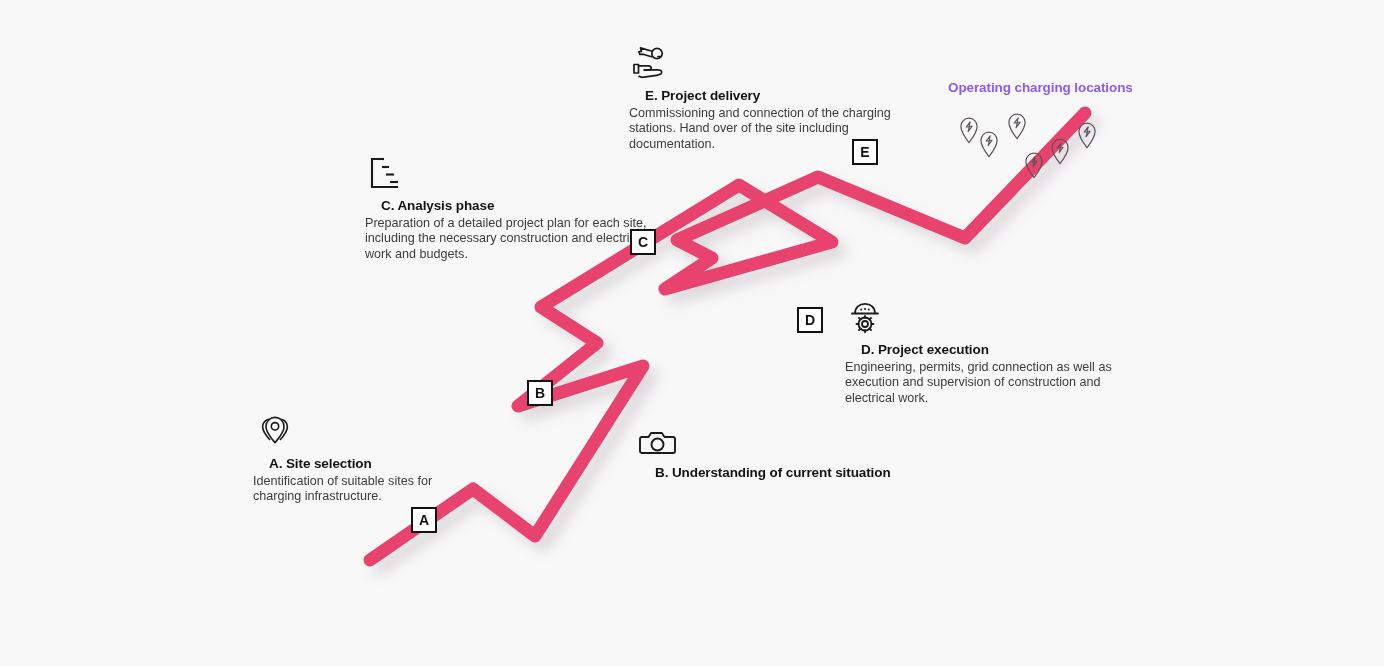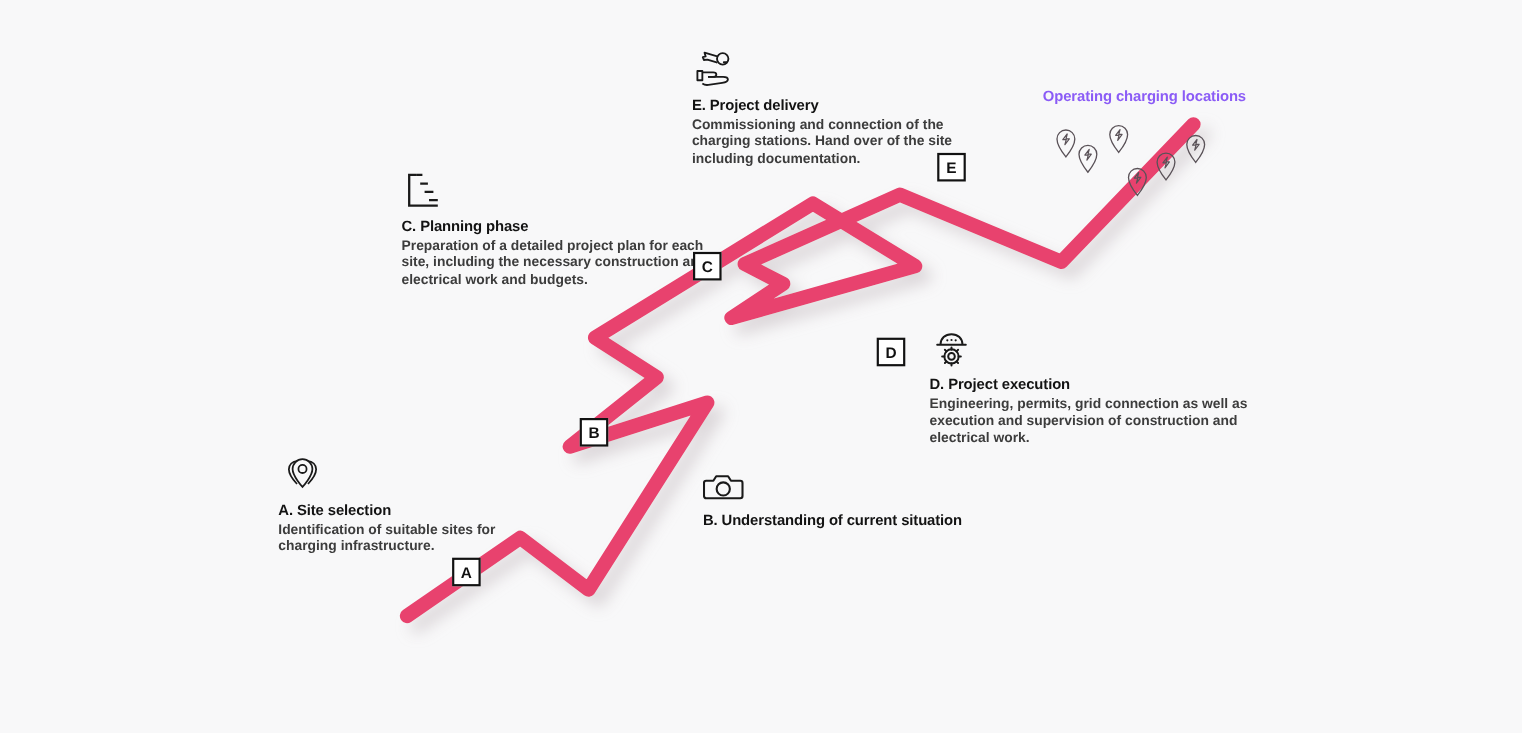--- a/index.html
+++ b/index.html
@@ -34,30 +34,30 @@
   }
   .step-icon {
     display: block;
     margin-bottom: 6px;
   }
   .step-title {
     font-size: 13.5px;
     font-weight: bold;
     letter-spacing: -0.1px;
     color: #131313;
-    margin: 0 0 1px 0;
+    margin: 0 0 1px 16px;
     line-height: 1.25;
     white-space: nowrap;
   }
   .step-desc {
     font-size: 12.6px;
     line-height: 1.22;
     color: #3c3c3c;
     margin: 0;
-    font-weight: bold;
+    font-weight: normal;
   }
   .marker {
     position: absolute;
     width: 26px;
     height: 26px;
     background: #ffffff;
     border: 2.5px solid #121212;
     box-sizing: border-box;
     display: flex;
     align-items: center;
@@ -141,21 +141,21 @@
   <div class="step" style="left:365px; top:156px; width:285px;">
     <span class="step-icon icon-wrap">
       <svg width="38" height="36" viewBox="0 0 38 36" fill="none" stroke="#1a1a1a" stroke-width="2.1">
         <path d="M14 3H19" stroke-linecap="butt"></path>
         <path d="M17 11H24" stroke-linecap="butt"></path>
         <path d="M21 18.5H29" stroke-linecap="butt"></path>
         <path d="M25 26H33" stroke-linecap="butt"></path>
         <path d="M14 3H7v28h26" stroke-linecap="butt" stroke-linejoin="miter" fill="none"></path>
       </svg>
     </span>
-    <p class="step-title">C. Planning phase</p>
+    <p class="step-title">C. Analysis phase</p>
     <p class="step-desc">Preparation of a detailed project plan for each site, including the necessary construction and electrical work and budgets.</p>
   </div>
   <div class="marker" style="left:630px; top:229px;">C</div>
 
   <div class="step" style="left:845px; top:300px; width:290px;">
     <span class="step-icon icon-wrap">
       <svg width="40" height="36" viewBox="0 0 40 36" fill="none" stroke="#1a1a1a" stroke-width="1.8">
         <path d="M7 13.5h26" stroke-linecap="round"></path>
         <path d="M10 13.5c0-6 4.3-9.6 10-9.6s10 3.6 10 9.6"></path>
         <circle cx="16.2" cy="9.4" r="1.0" fill="#1a1a1a" stroke="none"></circle>

